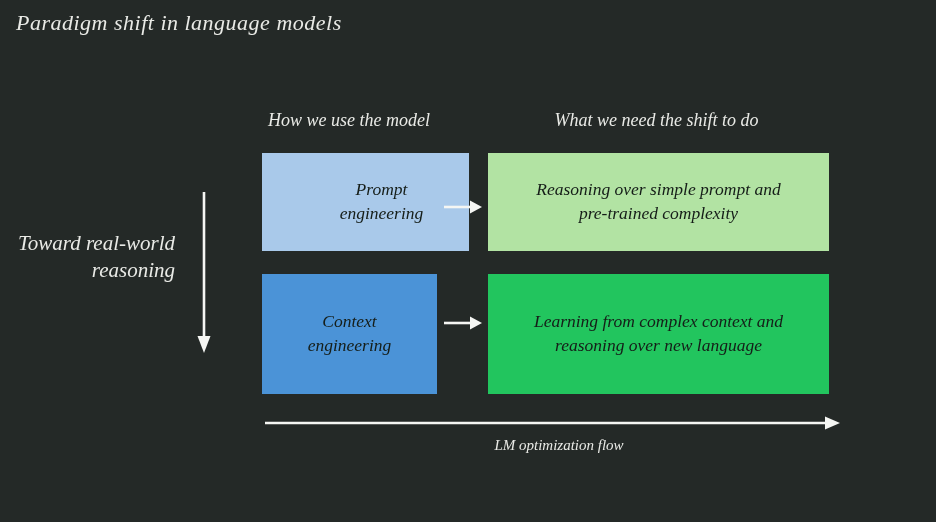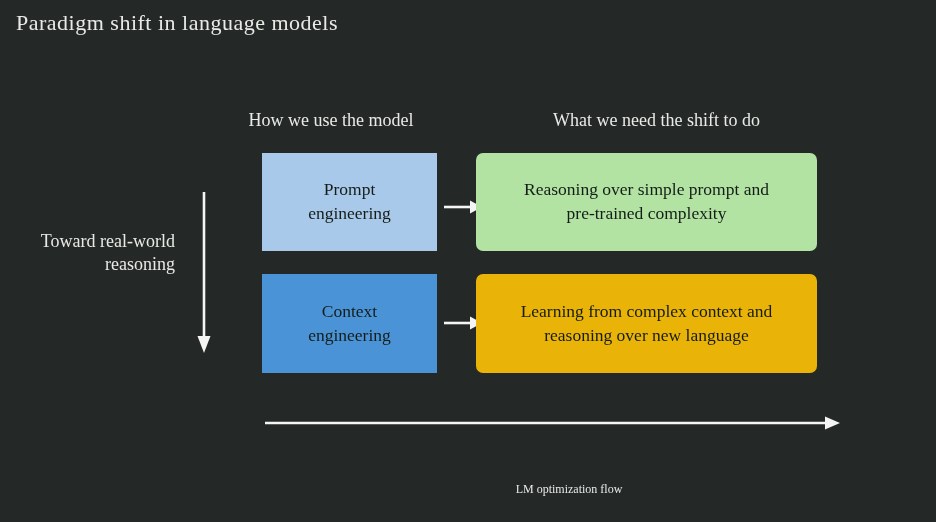--- a/index.html
+++ b/index.html
@@ -6,76 +6,76 @@
   body {
     width: 936px; height: 522px;
     background: #242927;
     font-family: "Liberation Serif", serif;
     overflow: hidden;
   }
   .slide {
     position: relative;
     width: 936px; height: 522px;
     background: #242927;
+    font-style: italic;
   }
   .title {
     position: absolute;
     left: 16px; top: 10px;
     font-size: 22px;
     color: #e9eae6;
     letter-spacing: 0.5px;
   }
   .col-header {
     position: absolute;
     top: 110px;
     font-size: 18px;
     color: #e9eae6;
     text-align: center;
   }
-  .col-header.left  { left: 201px; width: 260px; }
+  .col-header.left  { left: 219px; width: 260px; }
   .col-header.right { left: 486px; width: 341px; }
   .box {
     position: absolute;
     display: flex;
     align-items: center;
     justify-content: center;
     text-align: center;
     font-size: 17.5px;
     line-height: 1.35;
     color: #151d18;
   }
   .box .inner { display: block; }
   .method-box { left: 262px; width: 175px; }
-  .goal-box   { left: 476px; width: 341px; border-radius: 7px; }
+  .goal-box   { left: 488px; width: 341px; }
   .row1 { top: 153px; height: 98px; }
-  .row2 { top: 274px; height: 99px; }
-  .bg-prompt    { background: #a9c9ea; }
+  .row2 { top: 274px; height: 120px; }
+  .bg-prompt    { background: #a9c9ea; padding-left: 32px; }
   .bg-context   { background: #4b93d7; }
   .bg-reasoning { background: #b2e3a3; }
-  .bg-learning  { background: #eab308; }
+  .bg-learning  { background: #22c55e; }
   .flow-arrow { position: absolute; left: 443px; }
   .flow-arrow.row1-arrow { top: 198px; }
   .flow-arrow.row2-arrow { top: 314px; }
   .left-axis-label {
     position: absolute;
     left: 15px; top: 230px; width: 160px;
     text-align: right;
-    font-size: 18px;
+    font-size: 21px;
     line-height: 1.3;
     color: #e9eae6;
   }
   .down-arrow { position: absolute; left: 194px; top: 190px; }
   .bottom-arrow { position: absolute; left: 262px; top: 414px; }
   .bottom-label {
     position: absolute;
-    left: 419px; top: 437px; width: 300px;
+    left: 409px; top: 437px; width: 300px;
     text-align: center;
-    font-size: 12px;
+    font-size: 15px;
     color: #e9eae6;
-    margin-top: 45px;
   }
 </style>
 </head>
 <body>
 
 <div class="slide">
 
   <div class="title">Paradigm shift in language models</div>
 
   <div class="col-header left">How we use the model</div>

